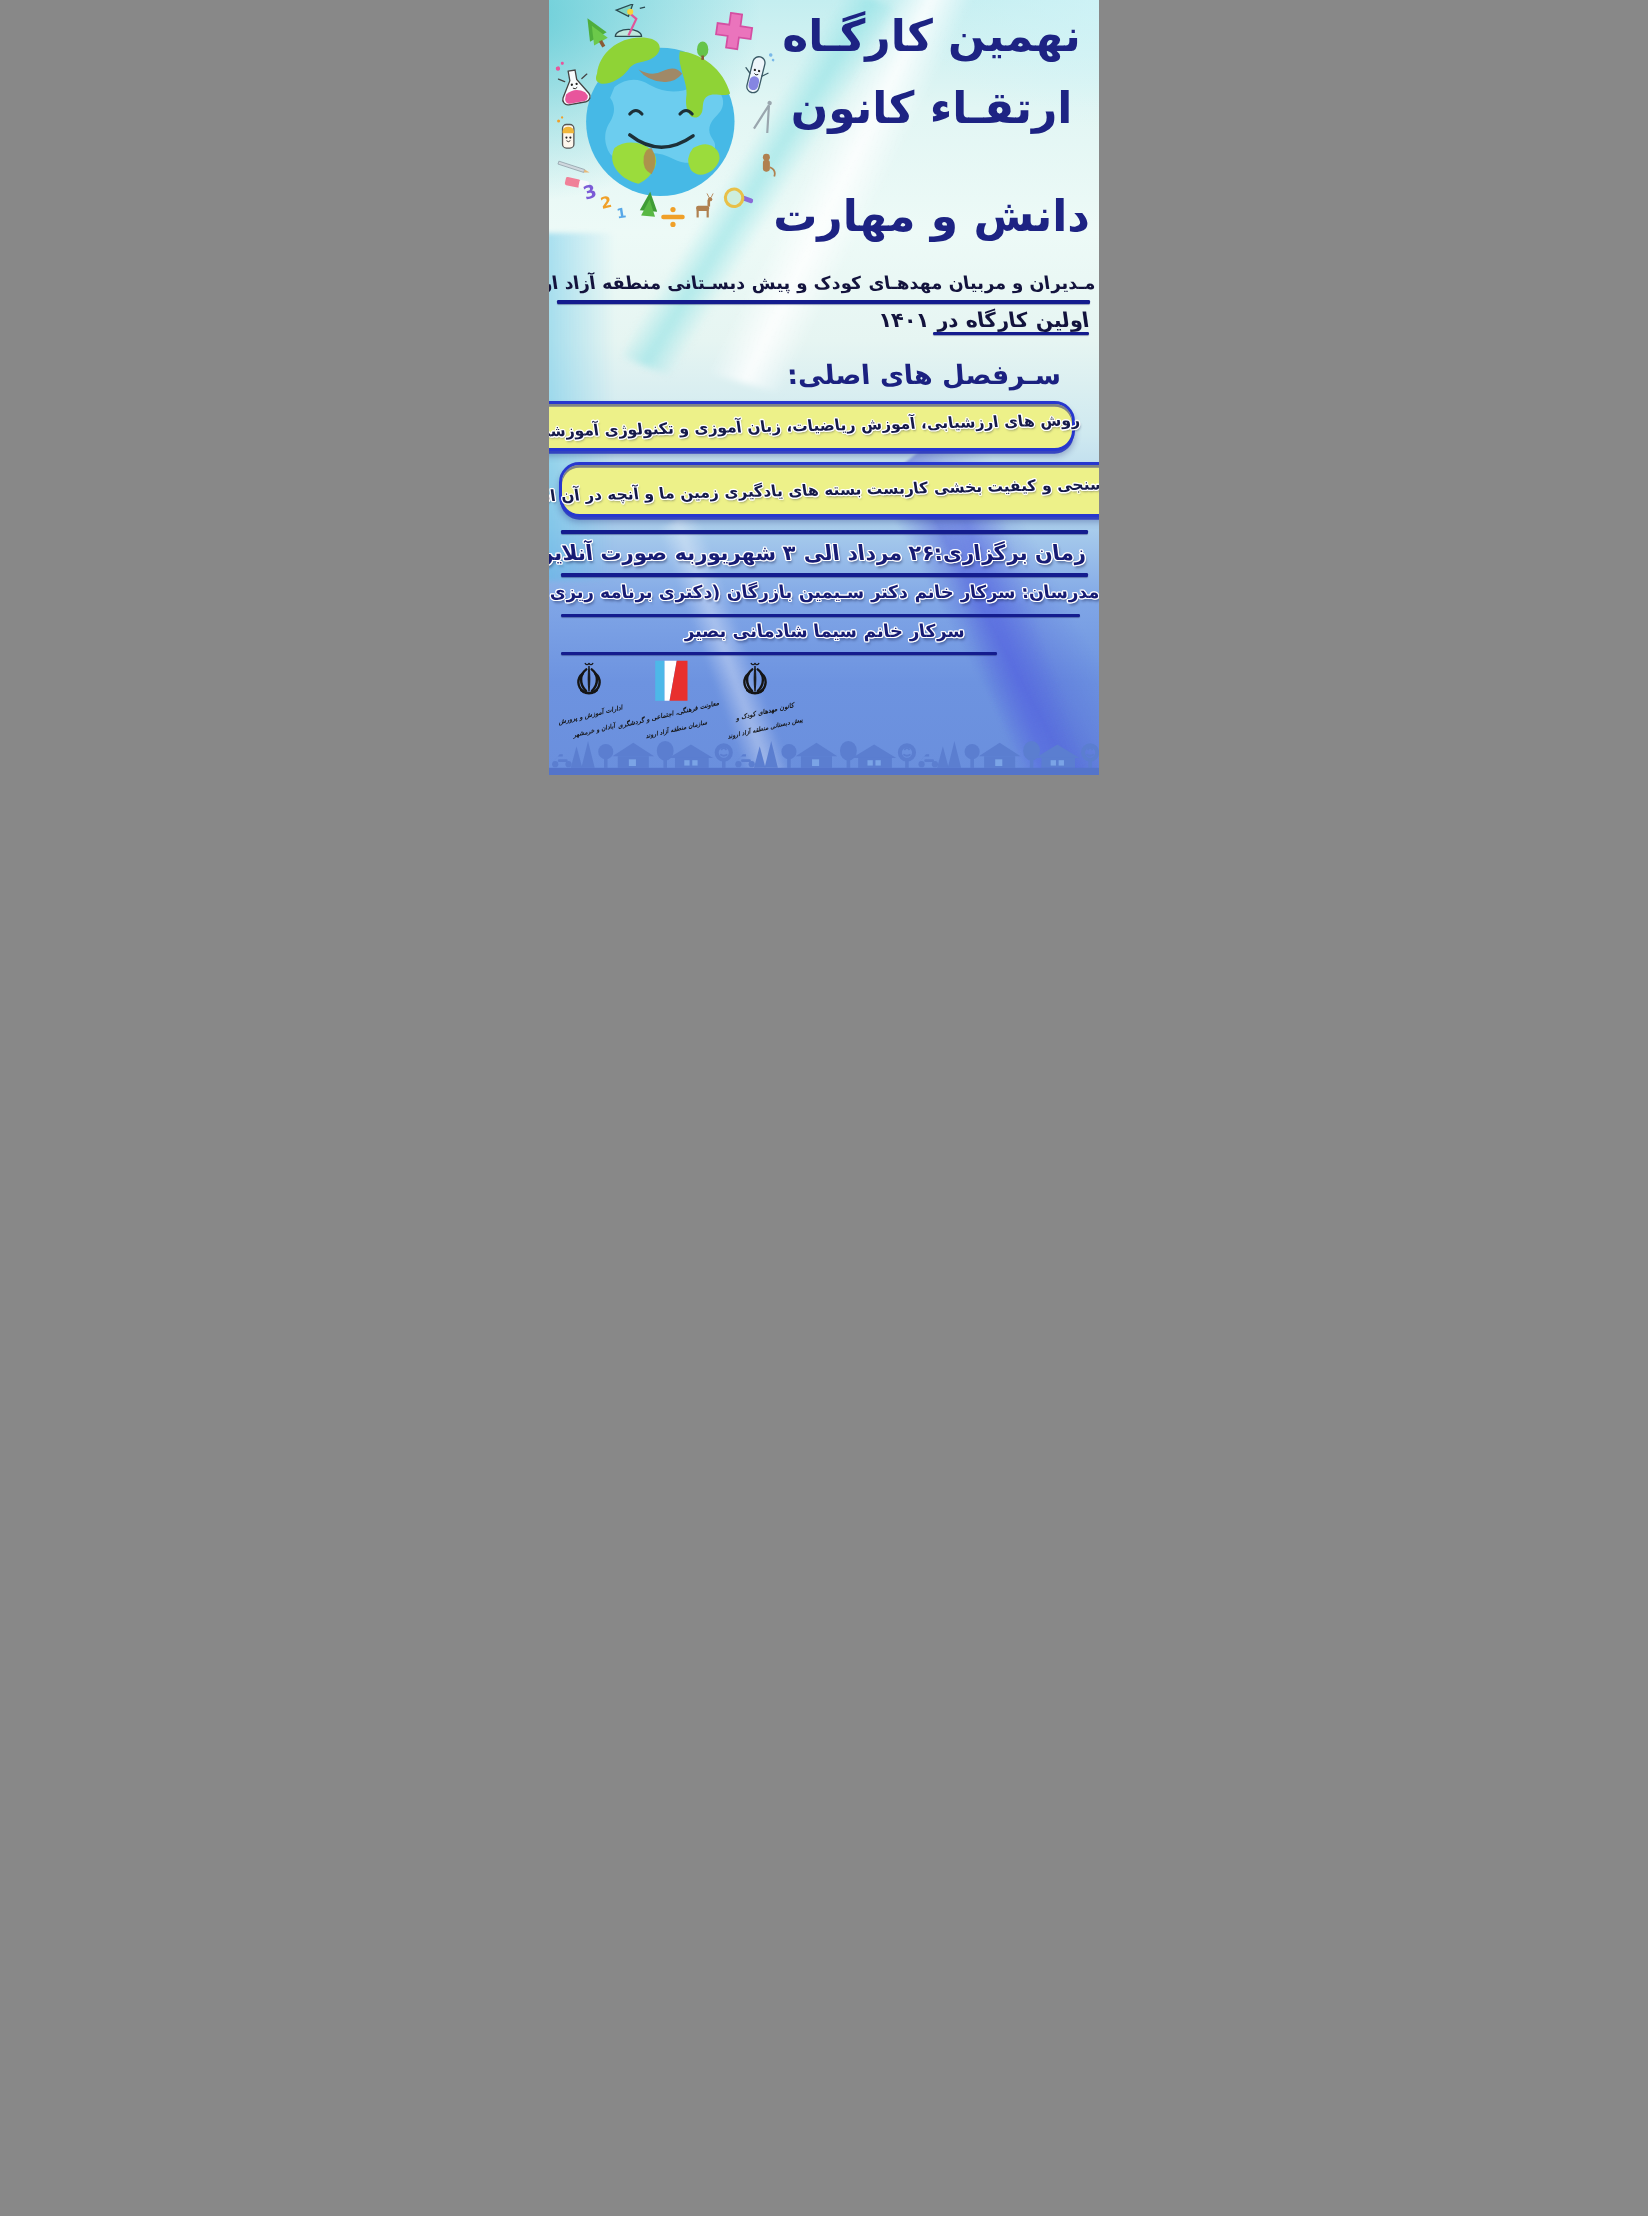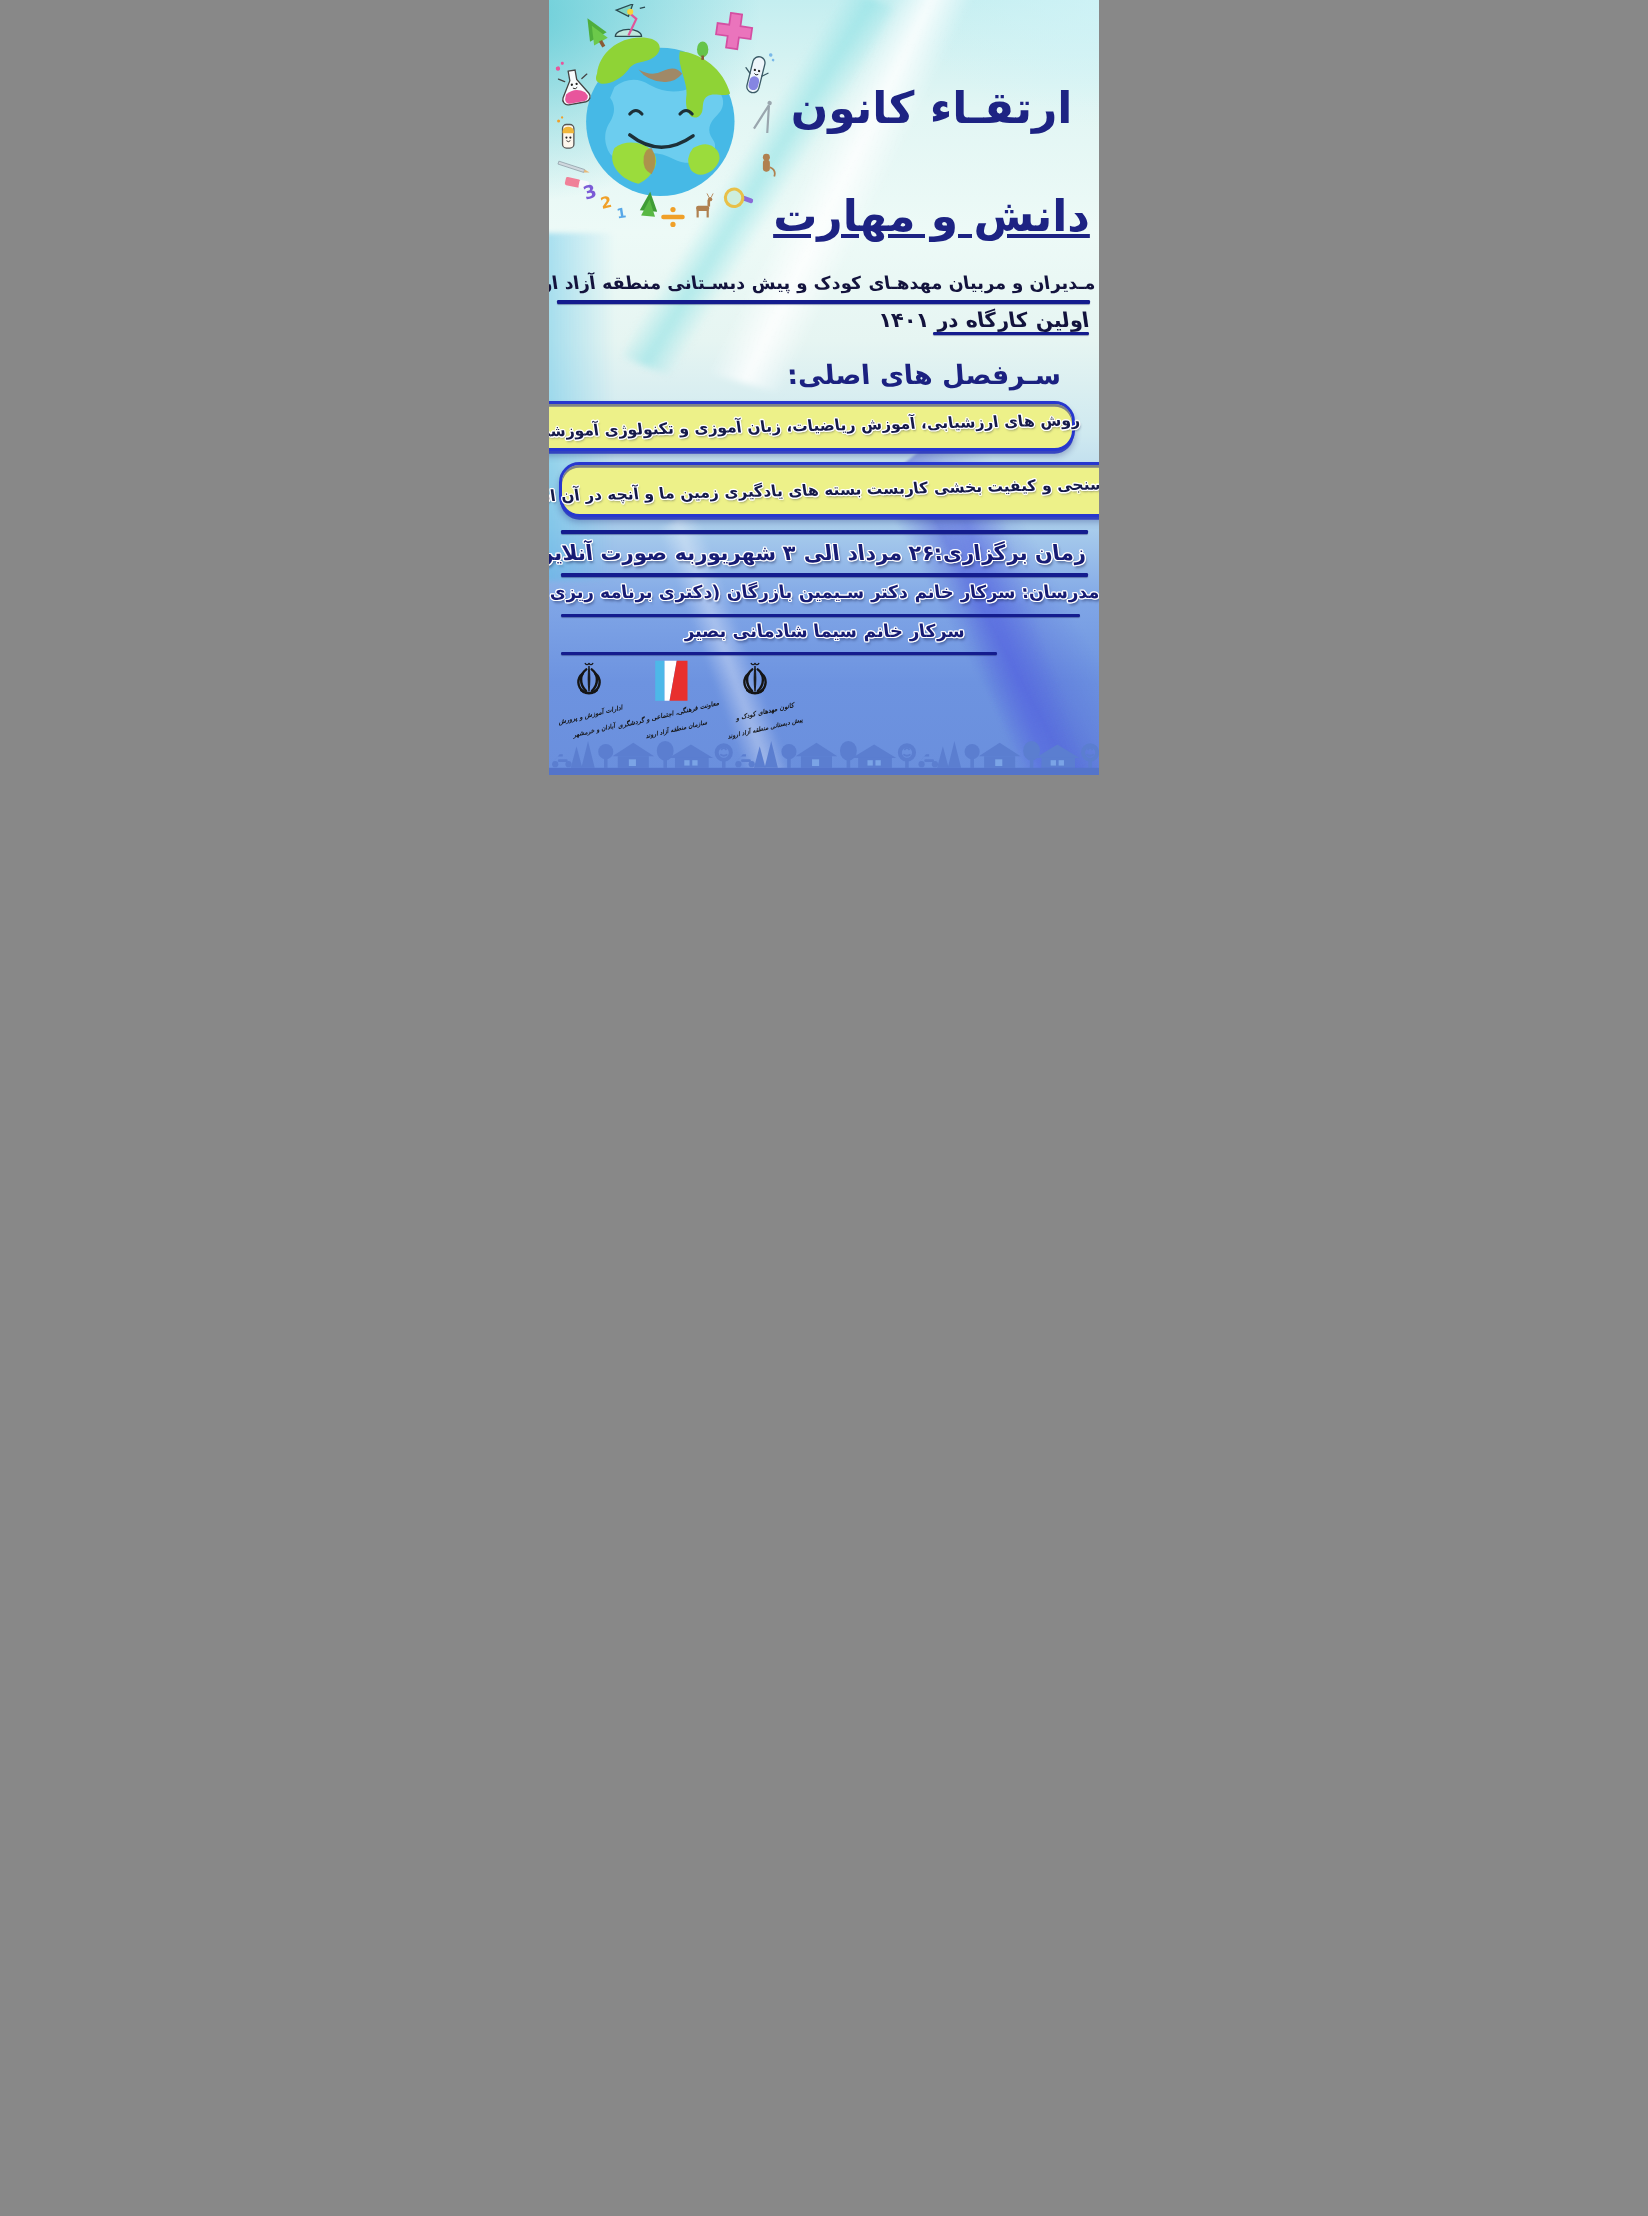--- a/index.html
+++ b/index.html
@@ -31,21 +31,21 @@
   .ribbon-b2{right:-8%;top:62%;width:48%;height:46%;
     background:linear-gradient(100deg,rgba(86,100,228,0) 40%,rgba(86,100,228,.42) 50%,rgba(86,100,228,0) 62%);
     transform:rotate(-28deg);filter:blur(1.3px);}
   .sheen-b{left:18%;top:66%;width:30%;height:40%;
     background:linear-gradient(100deg,rgba(255,255,255,0) 40%,rgba(255,255,255,.35) 50%,rgba(255,255,255,0) 60%);
     transform:rotate(-30deg);filter:blur(2.7px);}
 
   .abs{position:absolute;}
   .title-line{right:7px;width:321px;text-align:center;
     font-weight:bold;font-size:44px;line-height:1.2;color:#1d2383;white-space:nowrap;}
-  .t1{top:9.8px;} .t2{top:82px;} .t3{top:190px;text-decoration:underline;}
+  .t1{top:9.8px;} .t2{top:82px;} .t3{top:190px;}
 
   .audience{top:273px;left:2.7px;right:4.4px;text-align:center;white-space:nowrap;
     font-weight:bold;font-size:17.7px;color:#13133d;transform:skewX(8deg);}
   .edition{top:308px;right:9.8px;font-weight:bold;font-size:20.4px;color:#13133d;
     transform:skewX(8deg);white-space:nowrap;}
   .rule{background:#141c8e;border-radius:1.3px;box-shadow:0 0.9px 0.9px rgba(20,25,90,.4);}
   .rule-a{top:300px;left:8px;right:8.9px;height:3.5px;}
   .rule-short{top:332px;right:9.8px;width:156px;height:3.1px;}
   .topics-heading{top:359px;right:38px;font-weight:bold;font-size:26.6px;color:#1b2180;
     transform:skewX(4deg);white-space:nowrap;}
@@ -203,20 +203,21 @@
           <path d="M12,-30 l-4,-8 M18,-30 l4,-8" stroke="#b08050" stroke-width="2"></path>
       </g>
       <g transform="translate(498,366)" fill="#b08050">
         <circle cx="0" cy="-15" r="8"></circle>
           <rect x="-8" y="-9" width="16" height="27" rx="7"></rect>
         <path d="M8,8 q15,6 10,21" stroke="#b08050" stroke-width="4" fill="none"></path>
       </g>
     </svg>
   </div>
 
+  <div class="abs title-line t1">نهمین کارگـاه</div>
   <div class="abs title-line t2">ارتقـاء کانون</div>
   <div class="abs title-line t3">دانش و مهارت</div>
 
   <div class="abs audience">مـدیران و مربیان مهدهـای کودک و پیش دبسـتانی منطقه آزاد اروند</div>
   <div class="abs rule rule-a"></div>
   <div class="abs edition">اولین کارگاه در ۱۴۰۱</div>
   <div class="abs rule rule-short"></div>
 
   <div class="abs topics-heading">سـرفصل های اصلی:</div>
   <div class="abs banner banner1">

